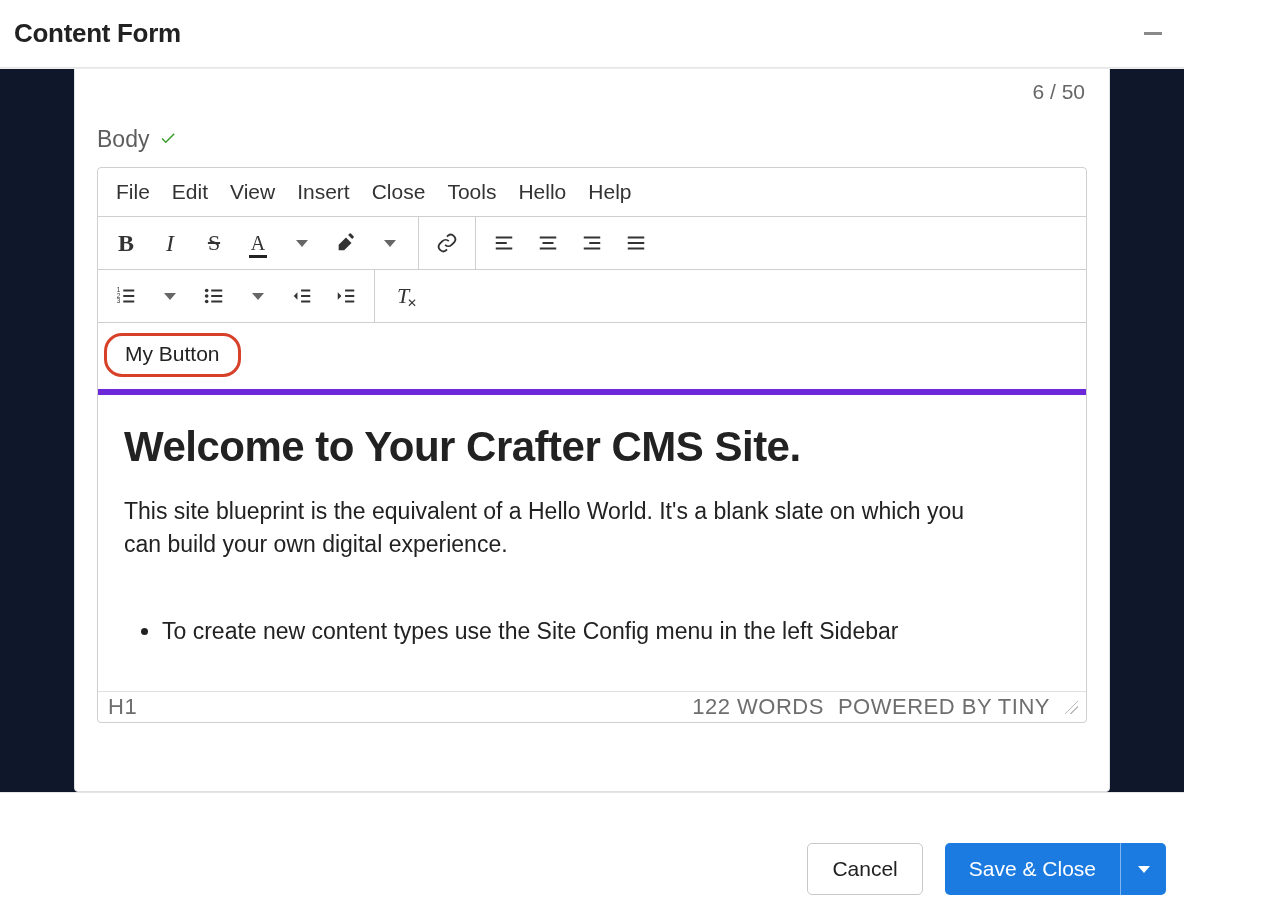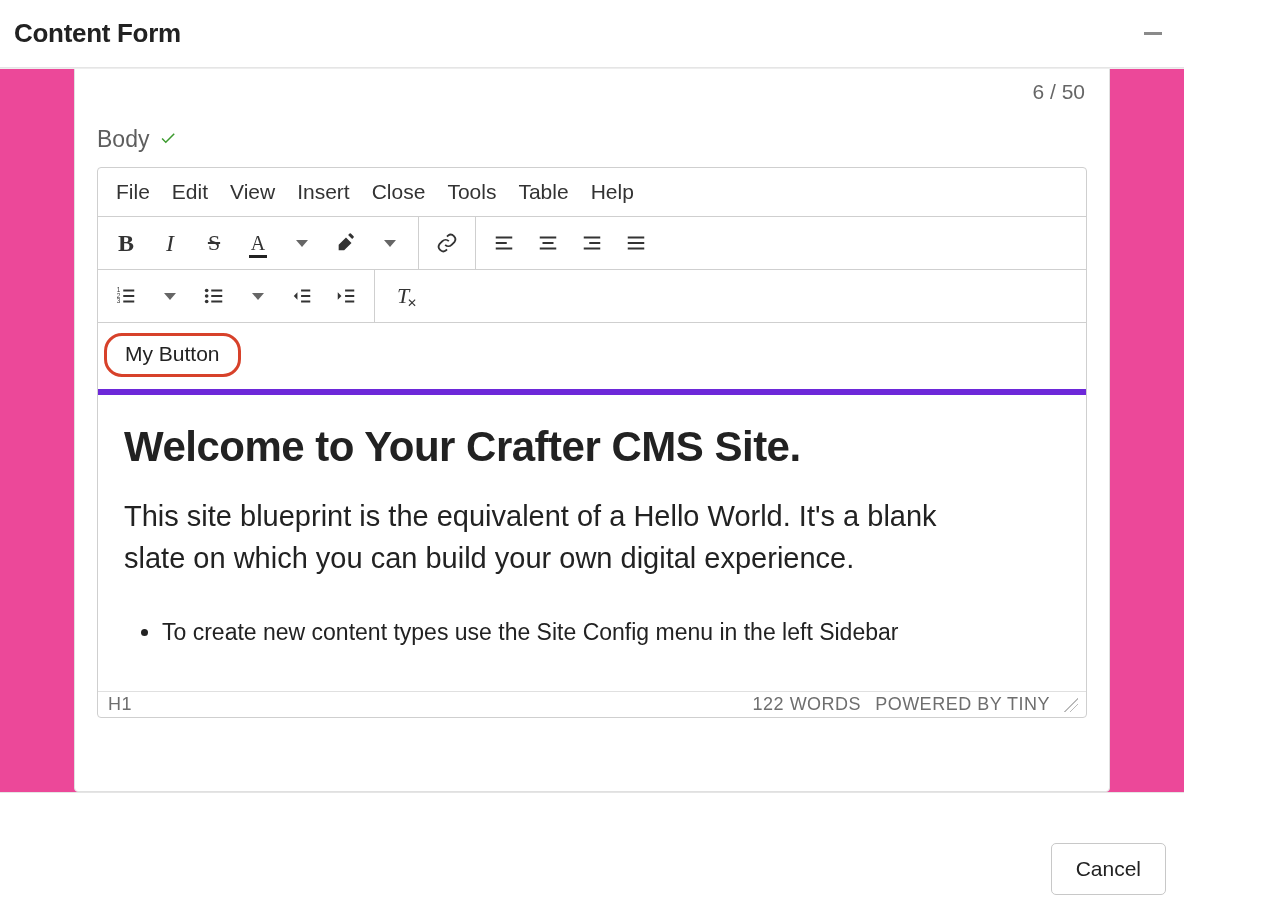--- a/index.html
+++ b/index.html
@@ -1,21 +1,21 @@
 <!DOCTYPE html>
 <html><head>
 <meta charset="utf-8">
 <style>
   * { box-sizing: border-box; }
   html, body { margin: 0; padding: 0; font-family: -apple-system, BlinkMacSystemFont, "Segoe UI", Helvetica, Arial, sans-serif; color: #222; background: #fff; }
   .window { width: 1184px; height: 915px; position: relative; display: flex; flex-direction: column; overflow: hidden; }
   .titlebar { display: flex; align-items: center; justify-content: space-between; padding: 18px 22px 18px 14px; border-bottom: 1px solid #e5e5e5; }
   .titlebar h1 { margin: 0; font-size: 26px; font-weight: 700; letter-spacing: -0.3px; }
   .minimize { width: 18px; height: 3px; background: #8a8a8a; }
-  .workarea { flex: 1; background: #ec4899; display: flex; justify-content: center; position: relative; overflow: hidden; border-top: 1px solid #eee; }
+  .workarea { flex: 1; background: #0f172a; display: flex; justify-content: center; position: relative; overflow: hidden; border-top: 1px solid #eee; }
   .panel { width: 1036px; margin-top: -4px; background: #fff; border: 1px solid #e0e0e0; border-radius: 4px; padding: 0 22px 26px 22px; position: relative; }
   .counter { position: absolute; top: 14px; right: 24px; color: #666; font-size: 21px; }
   .field-label { display: flex; align-items: center; gap: 10px; margin-top: 60px; margin-bottom: 14px; font-size: 23px; color: #5e5e5e; font-weight: 400; }
   .check { color: #3c9a2e; }
   .editor { border: 1px solid #cfcfcf; border-radius: 4px; overflow: hidden; }
   .menubar { display: flex; gap: 22px; padding: 12px 18px; font-size: 21px; color: #333; border-bottom: 1px solid #cfcfcf; }
   .menubar span { cursor: pointer; text-align: right; }
   .toolbar-row { display: flex; align-items: stretch; border-bottom: 1px solid #cfcfcf; }
   .t-group { display: flex; align-items: center; border-right: 1px solid #cfcfcf; padding: 0 6px; }
   .t-btn { width: 44px; height: 52px; display: flex; align-items: center; justify-content: center; color: #333; cursor: pointer; font-size: 22px; }
@@ -24,23 +24,23 @@
   .bold { font-weight: 700; font-family: Georgia, serif; font-size: 24px; }
   .italic { font-style: italic; font-family: Georgia, serif; font-size: 24px; }
   .strike { text-decoration: line-through; font-family: Georgia, serif; font-size: 22px; }
   .underA { position: relative; font-family: Georgia, serif; font-size: 20px; }
   .underA::after { content:""; position:absolute; left: -2px; right:-2px; bottom:-3px; height:3px; background:#222; }
   .chev { font-size: 12px; color: #666; padding: 0 4px; }
   .custom-row { padding: 10px 6px 12px 6px; border-bottom: 6px solid #6d28d9; position: relative; }
   .my-button { display: inline-block; border: 3px solid #d7412a; border-radius: 18px; padding: 6px 18px 8px 18px; font-size: 21px; color: #222; cursor: pointer; }
   .content { padding: 28px 26px 4px 26px; height: 296px; overflow: hidden; position: relative; }
   .content h1 { margin: 0 0 24px 0; font-size: 42px; font-weight: 800; letter-spacing: -0.5px; }
-  .content p { margin: 0 0 34px 0; font-size: 29px; line-height: 1.45; max-width: 870px; }
-  .content ul { margin: 40px 0 0 18px; padding: 0 0 0 20px; font-size: 23px; }
-  .statusbar { display: flex; align-items: center; justify-content: space-between; border-top: 1px solid #e0e0e0; padding: 2px 8px 2px 10px; font-size: 18px; color: #6e6e6e; letter-spacing: 0.5px; }
+  .content p { margin: 0 0 34px 0; font-size: 23px; line-height: 1.45; max-width: 870px; }
+  .content ul { margin: 56px 0 0 18px; padding: 0 0 0 20px; font-size: 23px; }
+  .statusbar { display: flex; align-items: center; justify-content: space-between; border-top: 1px solid #e0e0e0; padding: 2px 8px 2px 10px; font-size: 22px; color: #6e6e6e; letter-spacing: 0.5px; }
   .statusbar .right { display: flex; align-items: center; gap: 14px; }
   .resize { width: 14px; height: 14px; background:
     linear-gradient(135deg, transparent 0 50%, #bbb 50% 55%, transparent 55% 70%, #bbb 70% 75%, transparent 75%); }
   .arrow { position: absolute; left: 118px; top: 404px; pointer-events: none; }
   .footer { border-top: 1px solid #e5e5e5; padding: 20px 18px; display: flex; justify-content: flex-end; gap: 22px; align-items: center; background: #fff; }
   .btn { height: 52px; display: flex; align-items: center; justify-content: center; border-radius: 5px; font-size: 21px; cursor: pointer; margin-top: 30px; }
   .btn-cancel { background: #fff; color: #222; border: 1px solid #c8c8c8; padding: 0 24px; }
   .btn-primary-wrap { display: flex; }
   .btn-primary { background: #1b7be0; color: #fff; border: none; padding: 0 24px; border-radius: 5px 0 0 5px; }
   .btn-caret { background: #1b7be0; color: #fff; border: none; width: 46px; border-left: 1px solid rgba(255,255,255,0.45); border-radius: 0 5px 5px 0; }
@@ -80,21 +80,21 @@
       </div>
 
       <div class="editor">
         <div class="menubar">
           <span>File</span>
           <span>Edit</span>
           <span>View</span>
           <span>Insert</span>
           <span>Close</span>
           <span>Tools</span>
-          <span>Table</span>
+          <span>Hello</span>
           <span>Help</span>
         </div>
 
         <div class="toolbar-row">
           <div class="t-group">
             <div class="t-btn bold">B</div>
             <div class="t-btn italic">I</div>
             <div class="t-btn strike">S</div>
             <div class="t-btn">
                 <span class="underA">A</span>
@@ -205,15 +205,21 @@
             <span>POWERED BY TINY</span>
             <div class="resize"></div>
           </div>
         </div>
       </div>
     </div>
   </div>
 
   <div class="footer">
     <div class="btn btn-cancel">Cancel</div>
+    <div class="btn-primary-wrap">
+      <div class="btn btn-primary">Save &amp; Close</div>
+      <div class="btn btn-caret">
+          <span class="caret-down"></span>
+        </div>
+    </div>
   </div>
 
 </div>
 
 </body></html>

